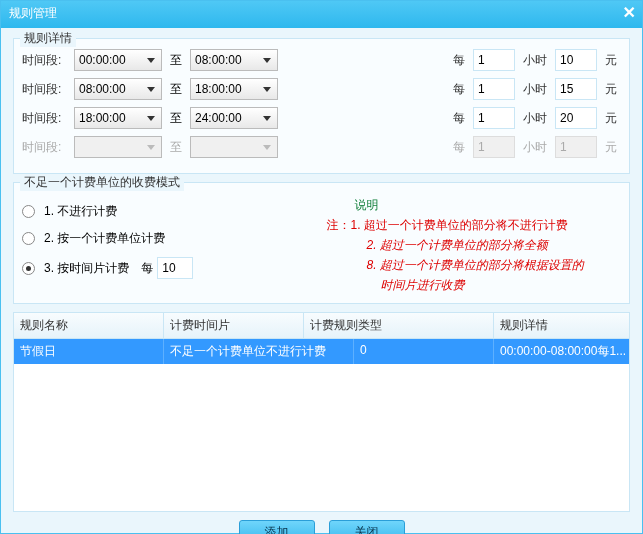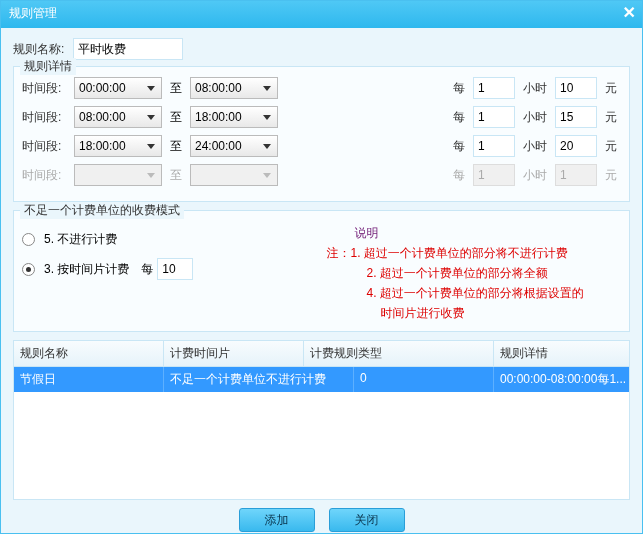--- a/index.html
+++ b/index.html
@@ -26,46 +26,42 @@
 .rate-label { margin: 0 4px; color: #333; }
 .rate-label.disabled { color: #aaa; }
 .rate-input { width: 42px; height: 22px; border: 1px solid #c9e6f5; background: #fff; padding: 0 4px; }
 .rate-input.disabled { background: #f0f0f0; color: #aaa; border-color:#ddd; }
 .columns { display: flex; gap: 10px; }
 .col-left { flex: 1; }
 .col-right { flex: 1; color: #d00; line-height: 20px; padding-top: 2px; }
 .radio-row { display: flex; align-items: center; margin: 10px 0; gap: 4px; }
 .radio { width: 13px; height: 13px; border-radius: 50%; border: 1px solid #888; margin-right: 5px; display: inline-flex; align-items: center; justify-content: center; background:#fff; }
 .radio.checked::after { content: ""; width: 5px; height: 5px; background: #333; border-radius: 50%; }
-.table-wrap { border: 1px solid #c9e6f5; background: #fff; height: 160px; overflow: hidden; }
+.table-wrap { border: 1px solid #c9e6f5; background: #fff; height: 200px; overflow: hidden; }
 .thead { display: flex; background: linear-gradient(#f8fcfe,#e6f3fa); border-bottom: 1px solid #c9e6f5; }
 .th { padding: 4px 6px; border-right: 1px solid #c9e6f5; color: #333; }
 .th1 { width: 150px; } .th2 { width: 190px; } .th3 { width: 140px; } .th4 { flex: 1; border-right: none; }
 .trow { display: flex; background: #3399ff; color: #fff; }
 .td { padding: 4px 6px; border-right: 1px solid #5db0ff; overflow: hidden; white-space: nowrap; }
 .td1 { width: 150px; } .td2 { width: 190px; } .td3 { width: 140px; } .td4 { flex: 1; border-right: none; }
 .footer { display: flex; justify-content: center; gap: 14px; padding: 8px 0; }
 .btn { width: 76px; height: 24px; border: 1px solid #2a9ed8; border-radius: 3px; background: linear-gradient(#6fd5fb,#39b9ee); color: #08324a; display: flex; align-items: center; justify-content: center; cursor: pointer; }
-.note-head { color: #701a75; }
-.note-indent { padding-left: 40px; }
+.note-head { color: #15803d; }
+.note-indent { padding-left: 40px; font-style: italic; }
 </style>
 </head>
 <body>
 
 <div class="window">
   <div class="titlebar">
     <span class="titlebar-title">规则管理</span>
     <span class="close-x">✕</span>
   </div>
 
   <div class="content">
-    <div class="row">
-      <span class="label">规则名称:</span>
-      <input class="textfield" style="width: 110px;" value="平时收费">
-    </div>
 
     <div class="fieldset">
       <span class="fieldset-legend">规则详情</span>
 
       <div class="timeslot-row">
         <span class="timeslot-label">时间段:</span>
         <div class="combo">
             <span>00:00:00</span>
           </div>
         <span class="to">至</span>
@@ -131,34 +127,38 @@
         <span class="rate-label disabled">元</span>
       </div>
     </div>
 
     <div class="fieldset">
       <span class="fieldset-legend">不足一个计费单位的收费模式</span>
       <div class="columns">
         <div class="col-left">
           <div class="radio-row">
             <span class="radio"></span>
-            <span>5. 不进行计费</span>
+            <span>1. 不进行计费</span>
+          </div>
+          <div class="radio-row">
+            <span class="radio"></span>
+            <span>2. 按一个计费单位计费</span>
           </div>
           <div class="radio-row">
             <span class="radio checked"></span>
             <span>3. 按时间片计费</span>
             <span style="margin-left:8px">每</span>
             <input class="rate-input" style="width: 36px;" value="10">
           </div>
         </div>
         <div class="col-right">
           <div class="note-head" style="padding-left:28px">说明</div>
           <div><span>注：</span><span>1. 超过一个计费单位的部分将不进行计费</span></div>
           <div class="note-indent"><span>2. 超过一个计费单位的部分将全额</span></div>
-          <div class="note-indent"><span>4. 超过一个计费单位的部分将根据设置的</span></div>
+          <div class="note-indent"><span>8. 超过一个计费单位的部分将根据设置的</span></div>
           <div class="note-indent" style="padding-left:54px"><span>时间片进行收费</span></div>
         </div>
       </div>
     </div>
 
     <div class="table-wrap">
       <div class="thead">
         <div class="th th1">规则名称</div>
         <div class="th th3">计费时间片</div>
         <div class="th th2">计费规则类型</div>

